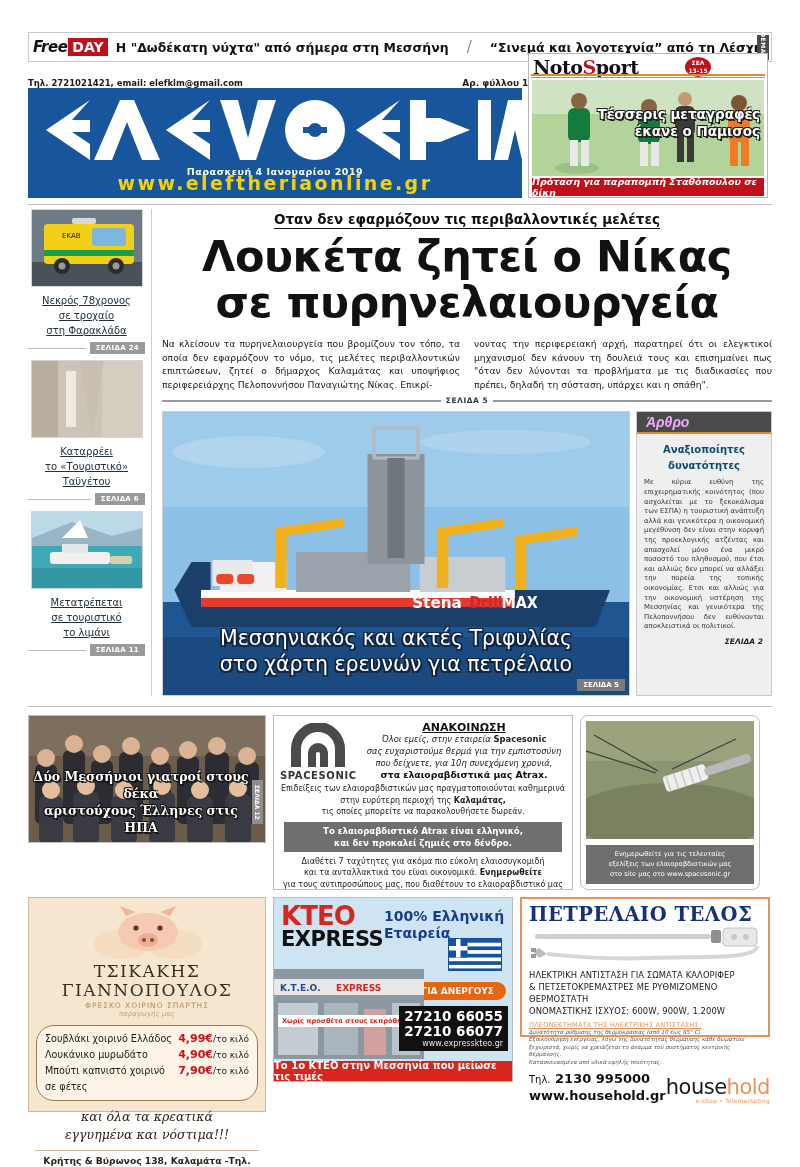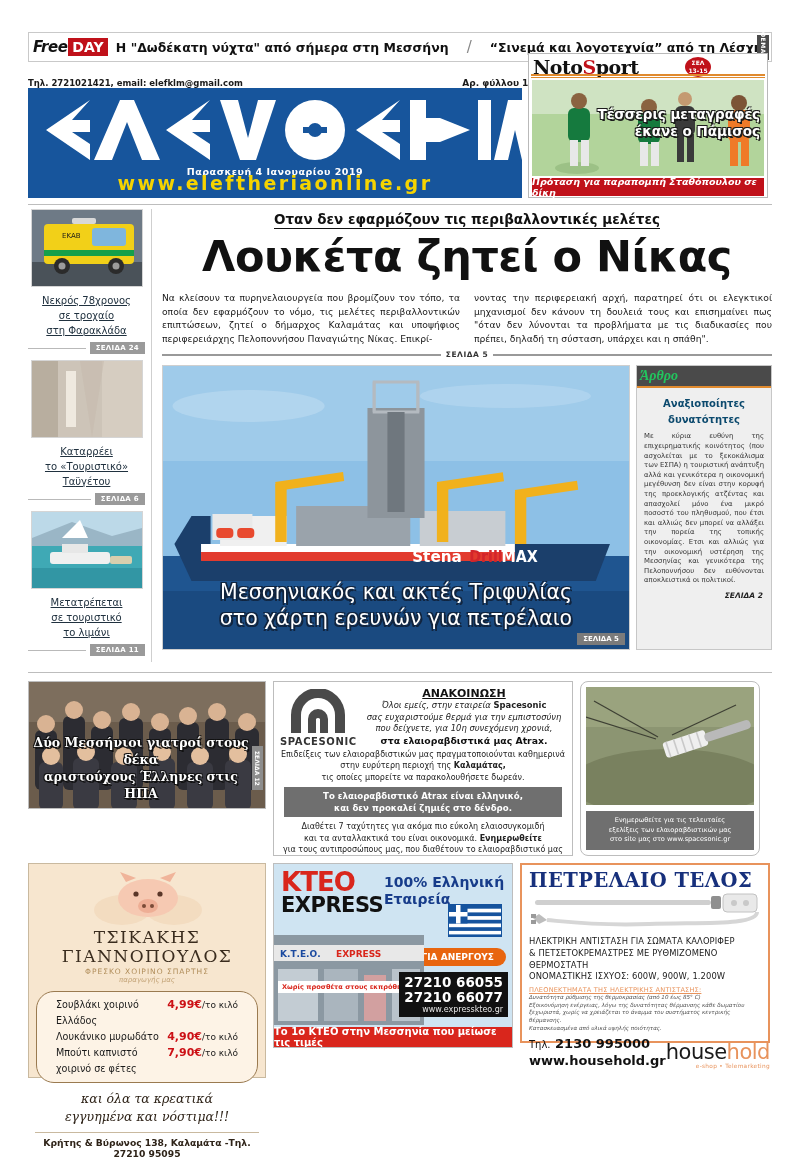--- a/index.html
+++ b/index.html
@@ -74,21 +74,21 @@
   .leadrule .pg { font-size:7.5px; font-weight:bold; color:#333; letter-spacing:0.5px; }
 
   .photo-row { display:flex; gap:6px; margin-top:6px; }
   .main-photo { flex:1; height:285px; border:1px solid #cfcfcf; position:relative; overflow:hidden;
      background: linear-gradient(180deg,#8fc0e8 0%, #a9d2f0 38%, #bfdef5 52%, #2b5d95 60%, #1d4f86 100%); }
   .mp-caption { position:absolute; left:10px; right:10px; bottom:18px; text-align:center; color:#fff; font-size:20.5px; font-weight:normal; line-height:26px;
      text-shadow: 2px 2px 0 #11243d, -1.5px 1.5px 0 #11243d, 1.5px -1.5px 0 #11243d, -1.5px -1.5px 0 #11243d; }
   .mp-badge { position:absolute; right:4px; bottom:4px; background:#7b7b7b; color:#fff; font-size:7px; font-weight:bold; padding:2px 6px; }
 
   .artbox { width:136px; border:1px solid #c7c7c7; background:#efefef; }
-  .art-head { background:#4a4a4a; color:#22c55e; font-family:Liberation Serif, serif; font-style:italic; font-weight:bold; font-size:14px; padding:2px 3px; border-bottom:2px solid #e08a2e; }
+  .art-head { background:#4a4a4a; color:#f0abfc; font-family:Liberation Sans, sans-serif; font-style:italic; font-weight:bold; font-size:14px; padding:2px 9px; border-bottom:2px solid #e08a2e; }
   .art-title { text-align:center; font-size:10px; font-weight:bold; color:#0c4a6e; line-height:16px; padding:8px 6px 4px; }
   .art-body { font-size:6.9px; line-height:9.6px; text-align:justify; padding:0 7px 2px; color:#333; }
   .art-page { text-align:right; font-size:7.5px; font-style:italic; font-weight:bold; padding:3px 8px 6px; color:#222; }
 
   
   .ads { margin-top:10px; border-top:1px solid #bdbdbd; padding-top:8px; }
   .adrow { display:flex; gap:7px; }
   .ad { border:1px solid #bdbdbd; background:#fff; position:relative; overflow:hidden; }
 
   .ad-doctors { width:238px; height:128px; position:relative;
@@ -115,21 +115,21 @@
   .ad-photo2 .ph { height:118px; background:linear-gradient(180deg,#9aa083 0%, #7c8566 50%, #6e7659 100%); position:relative; overflow:hidden; }
   .ad-photo2 .band { background:#6f6f6f; color:#fff; font-size:6.6px; line-height:9.6px; text-align:center; padding:5px 3px; margin-top:6px; }
 
   .adrow2 { display:flex; gap:7px; margin-top:7px; }
 
   .ad-butcher { width:238px; height:215px; background:#f7e6cf; border:1px solid #c9b99f; position:relative; padding-top:6px; }
   .pig-wrap { text-align:center; }
   .b-name { text-align:center; font-family:"DejaVu Serif", serif; font-size:17px; letter-spacing:1.5px; color:#3a2c1e; line-height:19px; margin-top:-2px; }
   .b-sub { text-align:center; font-size:7.5px; color:#b08d5a; letter-spacing:1px; margin-top:1px; }
   .b-sub2 { text-align:center; font-size:7px; color:#c3a377; font-style:italic; }
-  .pricebox { margin:7px 7px 0; border:1.5px solid #9a7a50; border-radius:18px; background:#fdf3e6; padding:5px 19px; }
+  .pricebox { margin:7px 7px 0; border:1.5px solid #9a7a50; border-radius:18px; background:#fdf3e6; padding:5px 8px; }
   .priceline { display:flex; align-items:baseline; font-size:9.6px; color:#1a1a1a; line-height:16px; }
   .priceline .nm { flex:1; }
   .priceline .pr { font-weight:bold; color:#cc1116; font-size:11px; }
   .priceline .un { color:#1a1a1a; font-size:9px; }
   .b-tag { text-align:center; font-family:"DejaVu Serif", serif; font-style:italic; font-size:12.5px; color:#2e2318; line-height:18px; margin-top:7px; }
   .b-addr { text-align:center; font-size:9.2px; font-weight:bold; color:#2e2318; border-top:1px solid #c9b99f; margin:6px 6px 0; padding-top:4px; }
 
   .ad-kteo { width:240px; height:185px; position:relative; background:#cfe4f2; overflow:hidden; }
   .kteo-logo { position:absolute; left:7px; top:6px; }
   .kteo-k { font-size:26px; font-weight:bold; color:#d9261c; letter-spacing:-1px; line-height:25px; font-family:"DejaVu Sans", sans-serif; }
@@ -137,21 +137,21 @@
   .kteo-100 { position:absolute; left:110px; top:10px; font-size:14px; font-weight:bold; color:#173c8a; line-height:17px; }
   .kteo-flag { position:absolute; right:10px; top:40px; width:54px; height:33px; border:1px solid #15539e; overflow:hidden; }
   .kteo-oval { position:absolute; right:6px; top:84px; background:#e8650f; color:#fff; font-size:9px; font-weight:bold; padding:4px 12px; border-radius:14px; }
   .kteo-store { position:absolute; left:0; bottom:22px; width:150px; height:90px; background:linear-gradient(180deg,#6d7a86 0%,#8b98a2 60%,#6f7b86 100%); }
   .kteo-nofee { position:absolute; left:4px; bottom:54px; background:#fff; font-size:6.6px; font-weight:bold; color:#d9261c; padding:2px 4px; }
   .kteo-phones { position:absolute; right:4px; bottom:30px; background:#111; color:#fff; text-align:right; padding:3px 5px; }
   .kteo-phones .p { font-size:13.5px; font-weight:bold; letter-spacing:0px; line-height:15px; }
   .kteo-phones .w { font-size:8px; color:#e7e7e7; }
   .kteo-bottom { position:absolute; left:0; right:0; bottom:0; height:20px; background:#d9261c; color:#fff; font-size:10px; font-weight:bold; display:flex; align-items:center; justify-content:center; }
 
-  .ad-household { width:250px; height:180px; border:2px solid #e8935c; background:#fff; padding:5px 7px; position:relative; }
+  .ad-household { width:250px; height:140px; border:2px solid #e8935c; background:#fff; padding:5px 7px; position:relative; }
   .hh-title { font-family:"DejaVu Serif", serif; font-weight:bold; font-size:19.5px; letter-spacing:0.5px; color:#17307c; line-height:22px; }
   .hh-cable { height:44px; position:relative; }
   .hh-desc { font-size:8.4px; line-height:11.8px; color:#1a1a1a; letter-spacing:0.1px; }
   .hh-adv { font-size:6.6px; color:#e8935c; text-decoration:underline; letter-spacing:0.2px; margin-top:3px; }
   .hh-fine { font-size:5.6px; line-height:7.6px; color:#555; font-style:italic; }
   .hh-bot { display:flex; align-items:flex-end; justify-content:space-between; margin-top:4px; }
   .hh-tel { font-size:13px; font-weight:bold; color:#111; line-height:16px; }
   .hh-tel .sm { font-size:10px; font-weight:normal; }
   .hh-brand { text-align:right; }
   .hh-brand .b1 { font-size:21px; color:#1a1a1a; line-height:21px; letter-spacing:-0.5px; }
@@ -334,20 +334,21 @@
         </div>
       </div>
     </div>
 
     <div class="col-center">
       <div class="kicker-wrap">
         <span class="kicker">Οταν δεν εφαρμόζουν τις περιβαλλοντικές μελέτες</span>
       </div>
       <div class="headline">
         <div>Λουκέτα ζητεί ο Νίκας</div>
+        <div>σε πυρηνελαιουργεία</div>
       </div>
 
       <div class="lead">
         <div class="lead-col">Να κλείσουν τα πυρηνελαιουργεία που βρομίζουν τον τόπο, τα οποία δεν εφαρμόζουν το νόμο, τις μελέτες περιβαλλοντικών επιπτώσεων, ζητεί ο δήμαρχος Καλαμάτας και υποψήφιος περιφερειάρχης Πελοποννήσου Παναγιώτης Νίκας. Επικρί-</div>
         <div class="lead-col">νοντας την περιφερειακή αρχή, παρατηρεί ότι οι ελεγκτικοί μηχανισμοί δεν κάνουν τη δουλειά τους και επισημαίνει πως "όταν δεν λύνονται τα προβλήματα με τις διαδικασίες που πρέπει, δηλαδή τη σύσταση, υπάρχει και η σπάθη".</div>
       </div>
       <div class="leadrule">
         <span class="rule"></span>
         <span class="pg">ΣΕΛΙΔΑ 5</span>
         <span class="rule"></span>

